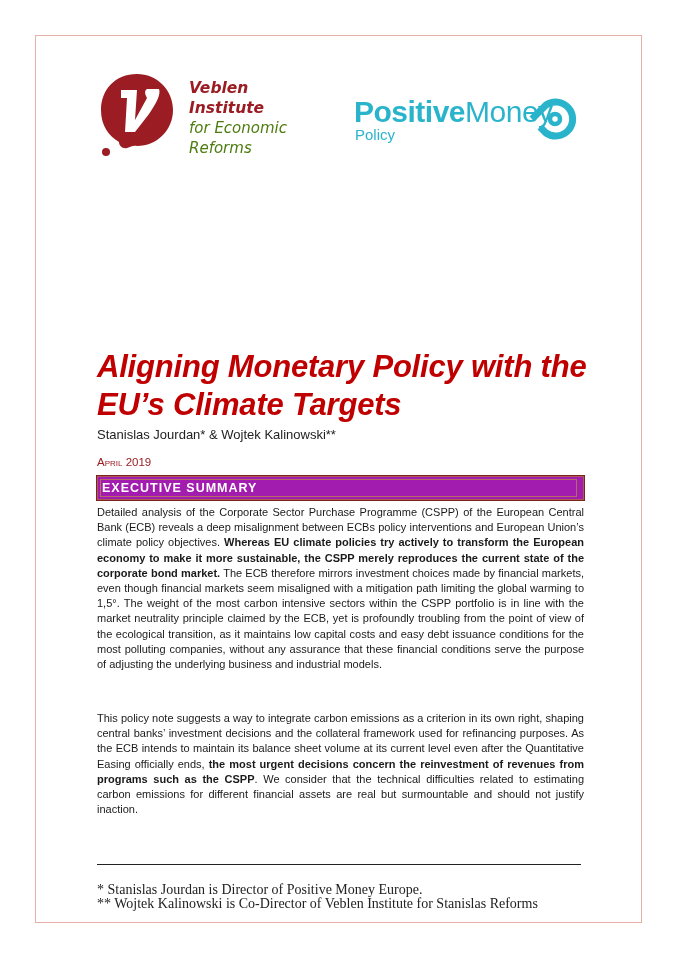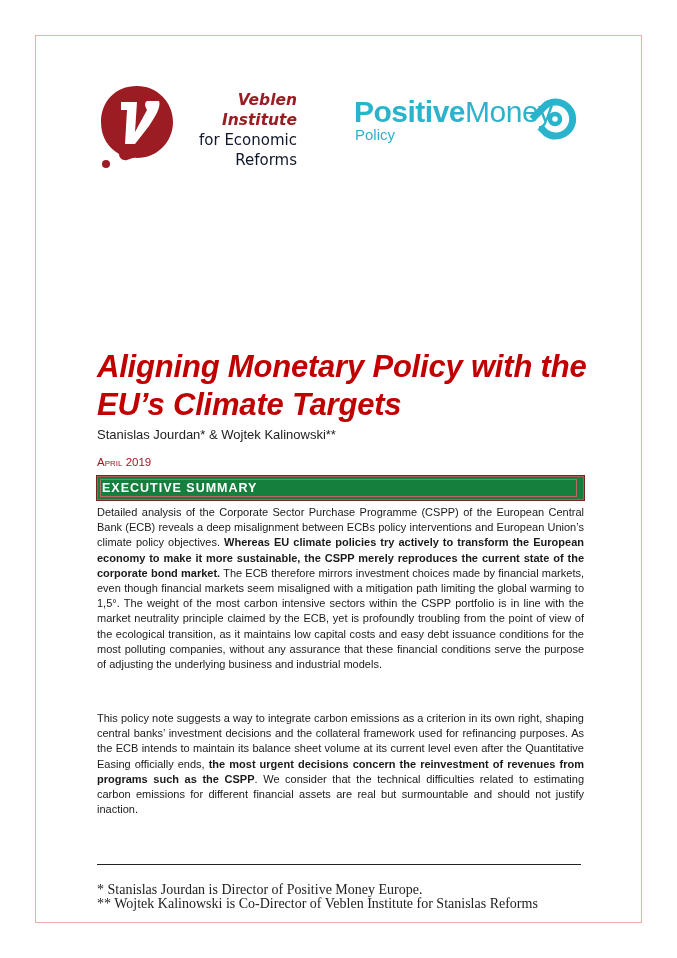--- a/index.html
+++ b/index.html
@@ -1,36 +1,36 @@
 <!DOCTYPE html>
 <html><head>
 <meta charset="utf-8">
 <style>
   html, body { margin:0; padding:0; background:#ffffff; }
   body { width:677px; height:958px; position:relative; overflow:hidden; font-family:"Liberation Sans", sans-serif; }
   .page-border { position:absolute; left:35px; top:35px; width:607px; height:888px; border:1px solid #e6b0a8; box-sizing:border-box; }
 
-  .veblen-logo { position:absolute; left:97px; top:82px; width:200px; height:90px;text-align:right; }
+  .veblen-logo { position:absolute; left:97px; top:70px; width:200px; height:90px; }
   .veblen-mark { position:absolute; left:0; top:0; width:80px; height:90px; }
   .veblen-text { position:absolute; left:92px; top:8px; font-family:"DejaVu Sans", sans-serif; line-height:20px; }
   .veblen-text .l1 { color:#9b1c22; font-weight:bold; font-style:italic; font-size:15.5px; display:block; }
-  .veblen-text .l2 { color:#0f172a; font-size:15px; display:block; }
+  .veblen-text .l2 { color:#4d7c0f; font-style:italic; font-size:15px; display:block; }
 
   .pm-logo { position:absolute; left:354px; top:97px; width:230px; height:50px;text-align:right; }
   .pm-word { position:absolute; left:0; top:0; font-family:"Liberation Sans", sans-serif; color:#2ab4cc; font-size:30px; line-height:30px; letter-spacing:-0.5px; white-space:nowrap; }
   .pm-word b { font-weight:bold; }
   .pm-sub { position:absolute; left:1px; top:29px; color:#2ab4cc; font-size:15px; font-family:"Liberation Sans", sans-serif; }
   .pm-icon { position:absolute; left:174px; top:1px; width:50px; height:42px; }
 
   .title { position:absolute; left:97px; top:348px; width:490px; margin:0; color:#c00000; font-family:"Liberation Sans", sans-serif; font-weight:bold; font-size:31px; line-height:38px; letter-spacing:-0.2px;font-style:italic; }
   .authors { position:absolute; left:97px; top:427px; font-family:"Liberation Sans", sans-serif; font-size:13px; color:#222; }
   .date { position:absolute; left:97px; top:456px; font-family:"Liberation Sans", sans-serif; font-size:11.5px; color:#9b1c22; }
   .date .sc { font-variant:small-caps; }
 
-  .exec-bar { position:absolute; left:97px; top:476px; width:487px; height:24px; background:#15803d; box-sizing:border-box; border:1px solid #b05a58; outline:1px solid #7a2422; }
+  .exec-bar { position:absolute; left:97px; top:476px; width:487px; height:24px; background:#a21caf; box-sizing:border-box; border:1px solid #b05a58; outline:1px solid #7a2422; }
   .exec-bar .inner { position:absolute; left:2px; top:2px; right:6px; bottom:2px; border:1px solid #b86866; }
   .exec-bar .label { position:absolute; left:4px; top:4px; color:#ffffff; font-weight:bold; font-size:12.5px; letter-spacing:1px; font-family:"Liberation Sans", sans-serif; }
 
   .body-text { position:absolute; left:97px; width:487px; font-family:"Liberation Sans", sans-serif; font-size:11px; line-height:15.2px; color:#1a1a1a; text-align:justify; margin:0; }
   .p1 { top:505px; }
   .p2 { top:711px; }
   .body-text b { font-weight:bold; }
 
   .footnote-rule { position:absolute; left:97px; top:864px; width:484px; height:1px; background:#222; }
   .footnotes { position:absolute; left:97px; top:883px; font-family:Liberation Serif, serif; font-size:14px; line-height:14px; color:#222; }

